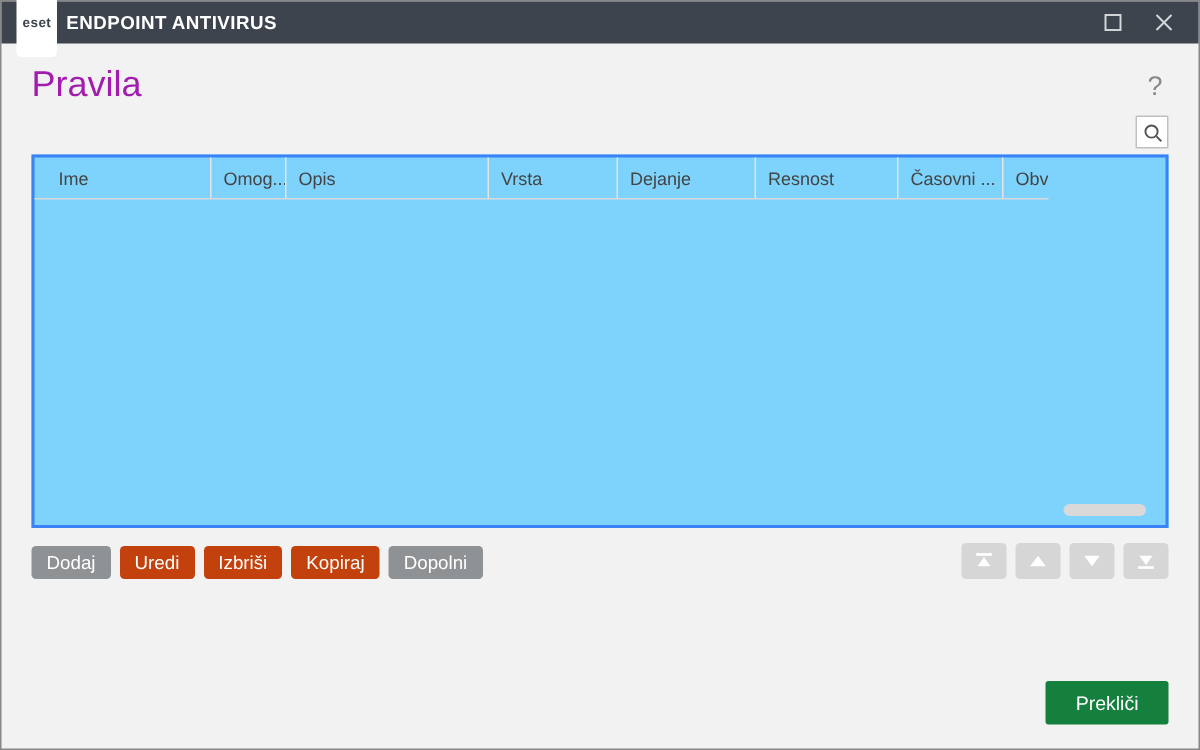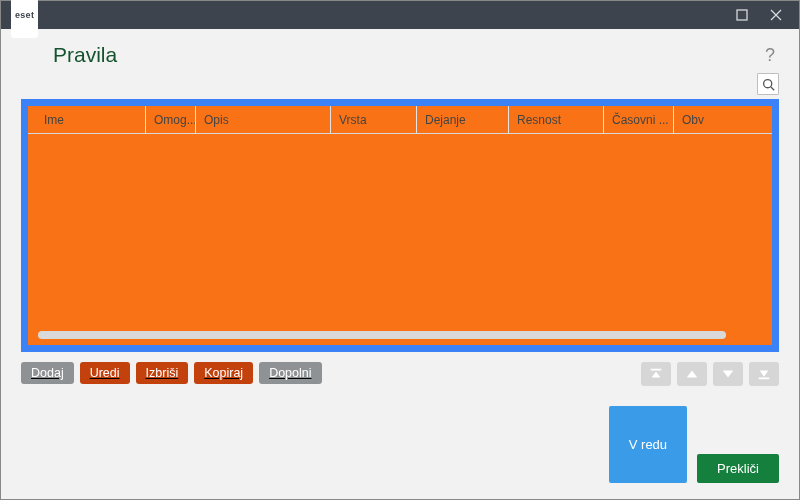--- a/index.html
+++ b/index.html
@@ -6,38 +6,38 @@
   html, body { width: 800px; height: 500px; font-family: "Segoe UI", Arial, sans-serif; background: #f5f5f5; overflow: hidden; }
   .window { width: 800px; height: 500px; display: flex; flex-direction: column; border: 1px solid #888; background: #f2f2f2; }
   .titlebar { height: 28px; background: #3d444d; display: flex; align-items: center; padding: 0 6px 0 10px; color: #fff; }
   .brand-badge { background:#fff; color:#3d444d; font-size:9px; font-weight:700; padding:18px 4px; border-radius:3px; margin-right:6px; letter-spacing:0.3px;}
   .brand-text { font-size: 12.5px; font-weight: 600; letter-spacing: 0.3px; }
   .titlebar-spacer { flex: 1; }
   .titlebar-btn { width: 34px; height: 28px; display:flex; align-items:center; justify-content:center; color:#d6d8db; cursor:pointer; }
   .titlebar-btn svg { width: 12px; height: 12px; stroke: currentColor; }
 
   .header { display:flex; align-items:center; padding: 14px 20px 4px 20px; }
-  .page-title { font-size: 21px; font-weight: 400; color:#14532d;margin-left:32px; }
+  .page-title { font-size: 24px; font-weight: 400; color:#a21caf; }
   .header-spacer { flex:1; }
   .help-icon { font-size: 18px; color:#888; cursor:pointer; padding: 0 4px;}
 
   .search-row { display:flex; justify-content:flex-end; padding: 2px 20px 4px 20px; }
   .search-btn { width:22px; height:22px; border:1px solid #bfbfbf; background:#fff; display:flex; align-items:center; justify-content:center; cursor:pointer; border-radius:1px;}
   .search-btn svg { width:13px; height:13px; stroke:#555; fill:none; stroke-width:1.6;}
 
-  .table-wrap { margin: 0 20px; border:7px solid #3b82f6; background:#f97316; height: 290px; display:flex; flex-direction:column; }
+  .table-wrap { margin: 0 20px; border:2px solid #3b82f6; background:#7dd3fc; height: 290px; display:flex; flex-direction:row; }
   .thead { display:flex; height:28px; border-bottom:1px solid #d9d9d9; font-size:12px; color:#444; }
   .th { display:flex; align-items:center; padding:0 8px; border-right:1px solid #e4e4e4; overflow:hidden; white-space:nowrap; text-overflow:ellipsis;}
   .th:first-child{ padding-left:16px;}
   .tbody { flex:1; overflow:hidden; position:relative;}
   .hscroll { position:absolute; bottom:6px; left:10px; right:10px; height:8px; }
   .hscroll-track{ width:100%; height:100%; background:transparent; }
   .hscroll-thumb{ width:95%; height:100%; background:#d9d9d9; border-radius:4px; }
 
-  .toolbar { display:flex; align-items:flex-start; padding: 10px 20px 6px 20px; gap:6px;text-decoration:underline; }
+  .toolbar { display:flex; align-items:flex-end; padding: 10px 20px 6px 20px; gap:6px; }
   .btn { font-size:12.5px; padding:4px 10px; border-radius:3px; border:none; cursor:pointer; color:#fff; background:#a8a8a8;}
   .btn.active { background:#8f9295; }
   .btn.disabled { background:#c2410c; color:#fff; cursor:default; }
   .toolbar-spacer{flex:1;}
   .iconbtn { width:30px; height:24px; background:#d6d6d6; border:none; border-radius:3px; display:flex; align-items:center; justify-content:center; cursor:default; }
   .iconbtn svg{ width:14px; height:14px; fill:#fff;}
 
   .footer { display:flex; justify-content:flex-end; gap:10px; padding: 14px 20px 16px 20px; }
   .fbtn { font-size:13px; padding:7px 20px; border:none; border-radius:2px; color:#fff; cursor:pointer;}
   .fbtn.primary{ background:#3a9be8;}
@@ -48,20 +48,21 @@
   .c-dejanje{width:92px;} .c-uporabniki{width:84px;} .c-resnost{width:95px;}
   .c-casovni{width:70px;} .c-obv{width:30px; border-right:none;}
 </style>
 </head>
 <body>
 
 <div class="window">
 
   <div class="titlebar">
     <span class="brand-badge">eset</span>
+    <span class="brand-text">ENDPOINT ANTIVIRUS</span>
     <div class="titlebar-spacer"></div>
     <div class="titlebar-btn">
       <svg viewBox="0 0 12 12">
           <rect x="1" y="1" width="10" height="10" fill="none" stroke-width="1.3"></rect>
         </svg>
     </div>
     <div class="titlebar-btn">
       <svg viewBox="0 0 12 12">
           <line x1="1" y1="1" x2="11" y2="11" stroke-width="1.3"></line>
           <line x1="11" y1="1" x2="1" y2="11" stroke-width="1.3"></line>
@@ -129,17 +130,16 @@
       </button>
     <button class="iconbtn">
         <svg viewBox="0 0 16 16">
           <polygon points="3,4 13,4 8,11"></polygon>
           <rect x="2" y="12" width="12" height="2"></rect>
         </svg>
       </button>
   </div>
 
   <div class="footer">
-    <button class="fbtn primary">V redu</button>
     <button class="fbtn secondary">Prekliči</button>
   </div>
 
 </div>
 
 </body></html>

